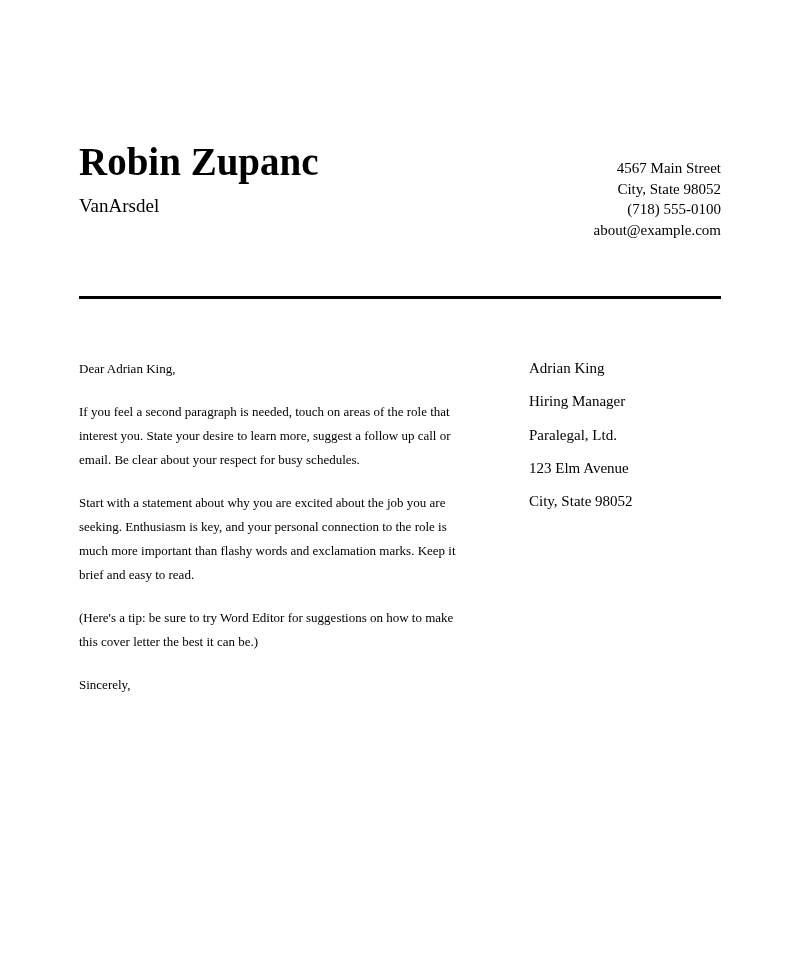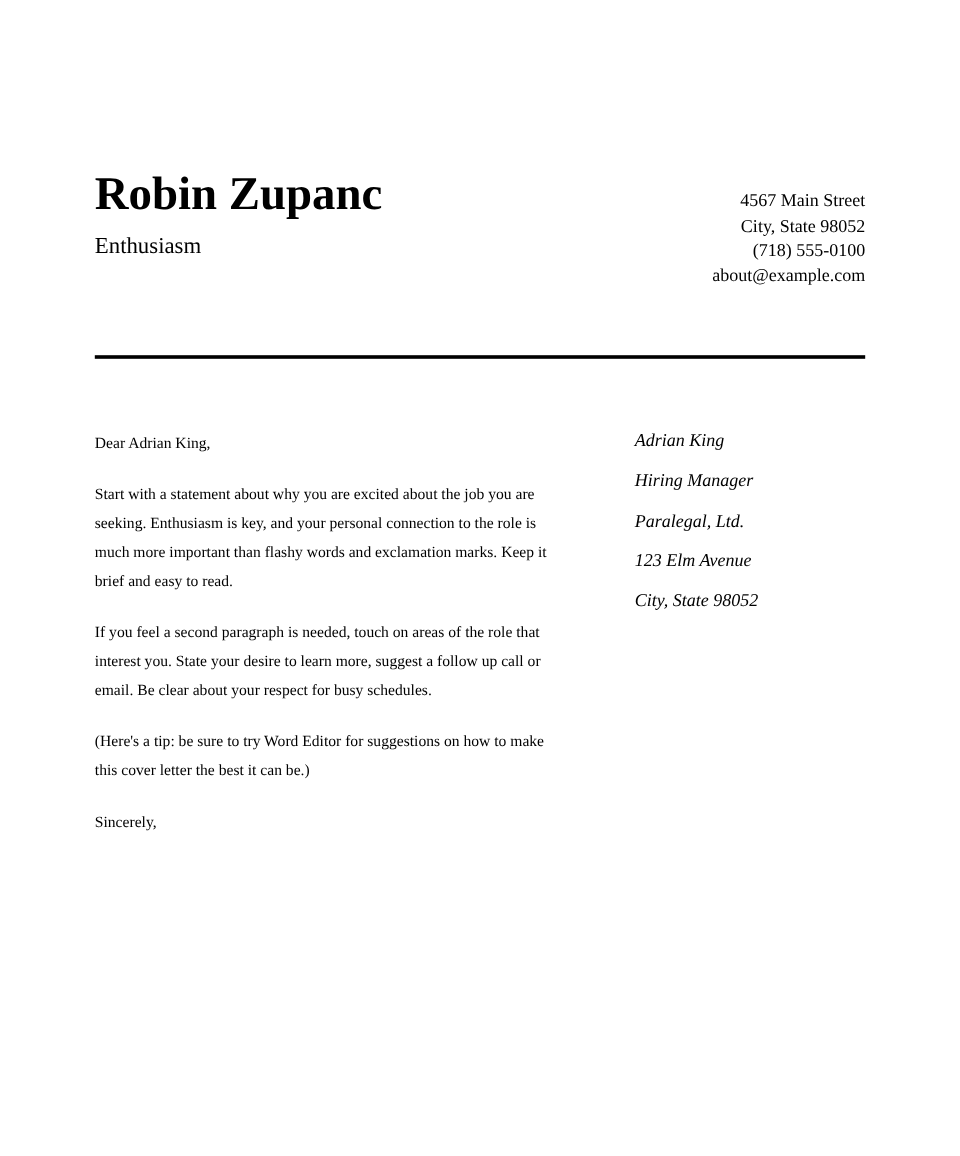--- a/index.html
+++ b/index.html
@@ -77,49 +77,48 @@
     }
     .closing {
       margin: 0;
     }
     .recipient {
       position: absolute;
       left: 529px;
       top: 358px;
       font-size: 15px;
       line-height: 20px;
-      font-style: italic;
     }
     .recipient div {
       margin-bottom: 13.3px;
       white-space: nowrap;
     }
   </style>
 </head>
 <body>
 
 <div class="page">
 
   <div class="header">
     <h1 class="name">Robin Zupanc</h1>
-    <div class="job-title">Enthusiasm</div>
+    <div class="job-title">VanArsdel</div>
     <div class="contact">
       <div>4567 Main Street</div>
       <div>City, State 98052</div>
       <div>(718) 555-0100</div>
       <div>about@example.com</div>
     </div>
   </div>
 
   <div class="rule"></div>
 
   <div class="body-col">
     <p>Dear Adrian King,</p>
+    <p>If you feel a second paragraph is needed, touch on areas of the role that interest you. State your desire to learn more, suggest a follow up call or email. Be clear about your respect for busy schedules.</p>
     <p>Start with a statement about why you are excited about the job you are seeking. Enthusiasm is key, and your personal connection to the role is much more important than flashy words and exclamation marks. Keep it brief and easy to read.</p>
-    <p>If you feel a second paragraph is needed, touch on areas of the role that interest you. State your desire to learn more, suggest a follow up call or email. Be clear about your respect for busy schedules.</p>
     <p>(Here's a tip: be sure to try Word Editor for suggestions on how to make this cover letter the best it can be.)</p>
     <div class="closing">Sincerely,</div>
   </div>
 
   <div class="recipient">
     <div>Adrian King</div>
     <div>Hiring Manager</div>
     <div>Paralegal, Ltd.</div>
     <div>123 Elm Avenue</div>
     <div>City, State 98052</div>

